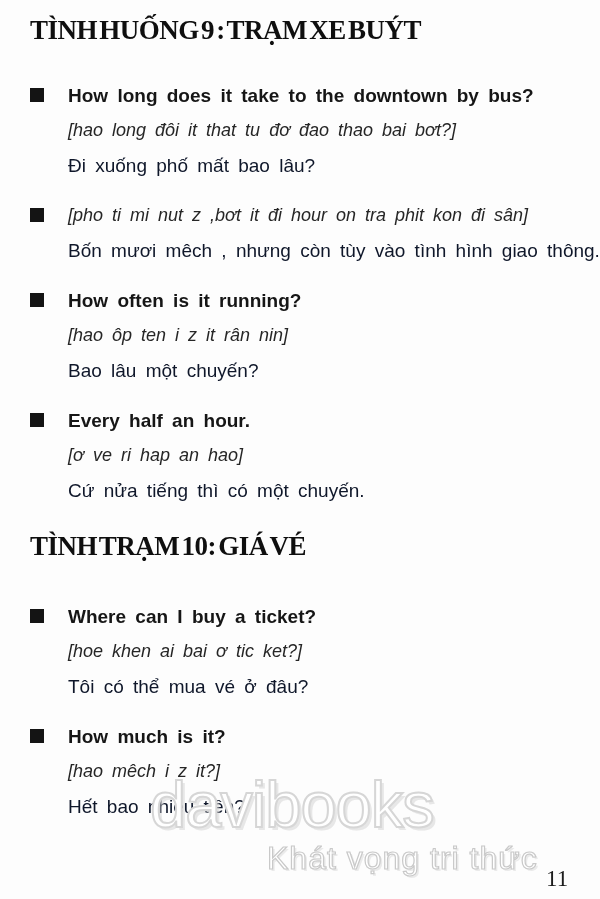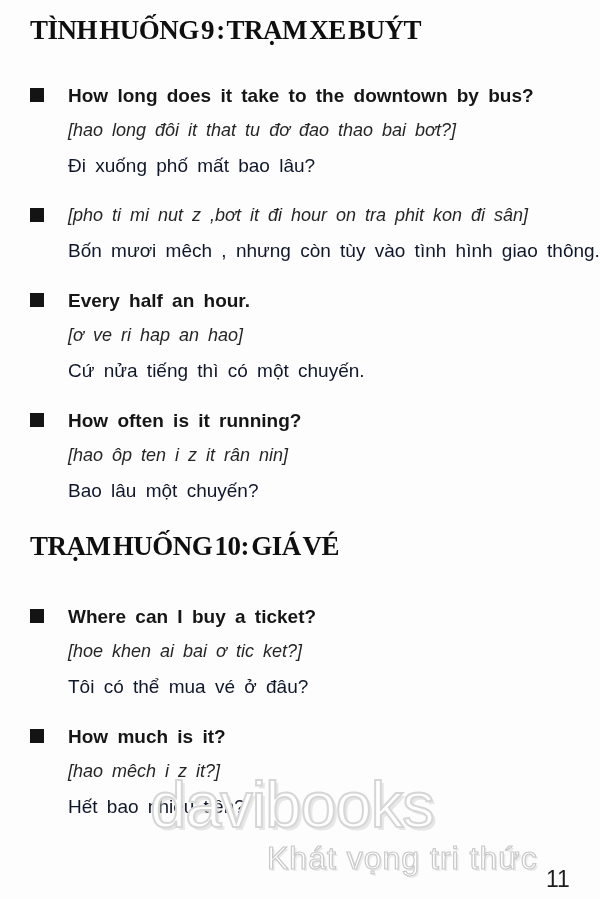--- a/index.html
+++ b/index.html
@@ -61,21 +61,21 @@
     letter-spacing: 1px;
     color: #ffffff;
     -webkit-text-stroke: 1.2px #c9c9c9;
     text-shadow: 2px 2px 0 rgba(205,205,205,0.4);
   }
 
   .page-number {
     position: absolute;
     left: 546px;
     top: 866px;
-    font-family: Liberation Sans, sans-serif;
+    font-family: Liberation Serif, serif;
     font-size: 23px;
     color: #1d1d1d;
   }
 </style>
 </head>
 <body>
 
 <div class="page">
   <div class="content">
 
@@ -94,36 +94,36 @@
       <span class="bullet"></span>
       <div class="lines">
         <div class="ph">[pho ti mi nut z ,bơt it đi hour on tra phit kon đi sân]</div>
         <div class="vi">Bốn mươi mêch , nhưng còn tùy vào tình hình giao thông.</div>
       </div>
     </div>
 
     <div class="entry">
       <span class="bullet"></span>
       <div class="lines">
+        <div class="en">How often is it running?</div>
+        <div class="ph">[hao ôp ten i z it rân nin]</div>
+        <div class="vi">Bao lâu một chuyến?</div>
+      </div>
+    </div>
+
+    <div class="entry">
+      <span class="bullet"></span>
+      <div class="lines">
         <div class="en">Every half an hour.</div>
         <div class="ph">[ơ ve ri hap an hao]</div>
         <div class="vi">Cứ nửa tiếng thì có một chuyến.</div>
       </div>
     </div>
 
-    <div class="entry">
-      <span class="bullet"></span>
-      <div class="lines">
-        <div class="en">How often is it running?</div>
-        <div class="ph">[hao ôp ten i z it rân nin]</div>
-        <div class="vi">Bao lâu một chuyến?</div>
-      </div>
-    </div>
-
-    <h1 class="section-title second">TRẠM HUỐNG 10: GIÁ VÉ</h1>
+    <h1 class="section-title second">TÌNH TRẠM 10: GIÁ VÉ</h1>
 
     <div class="entry">
       <span class="bullet"></span>
       <div class="lines">
         <div class="en">Where can I buy a ticket?</div>
         <div class="ph">[hoe khen ai bai ơ tic ket?]</div>
         <div class="vi">Tôi có thể mua vé ở đâu?</div>
       </div>
     </div>
 

